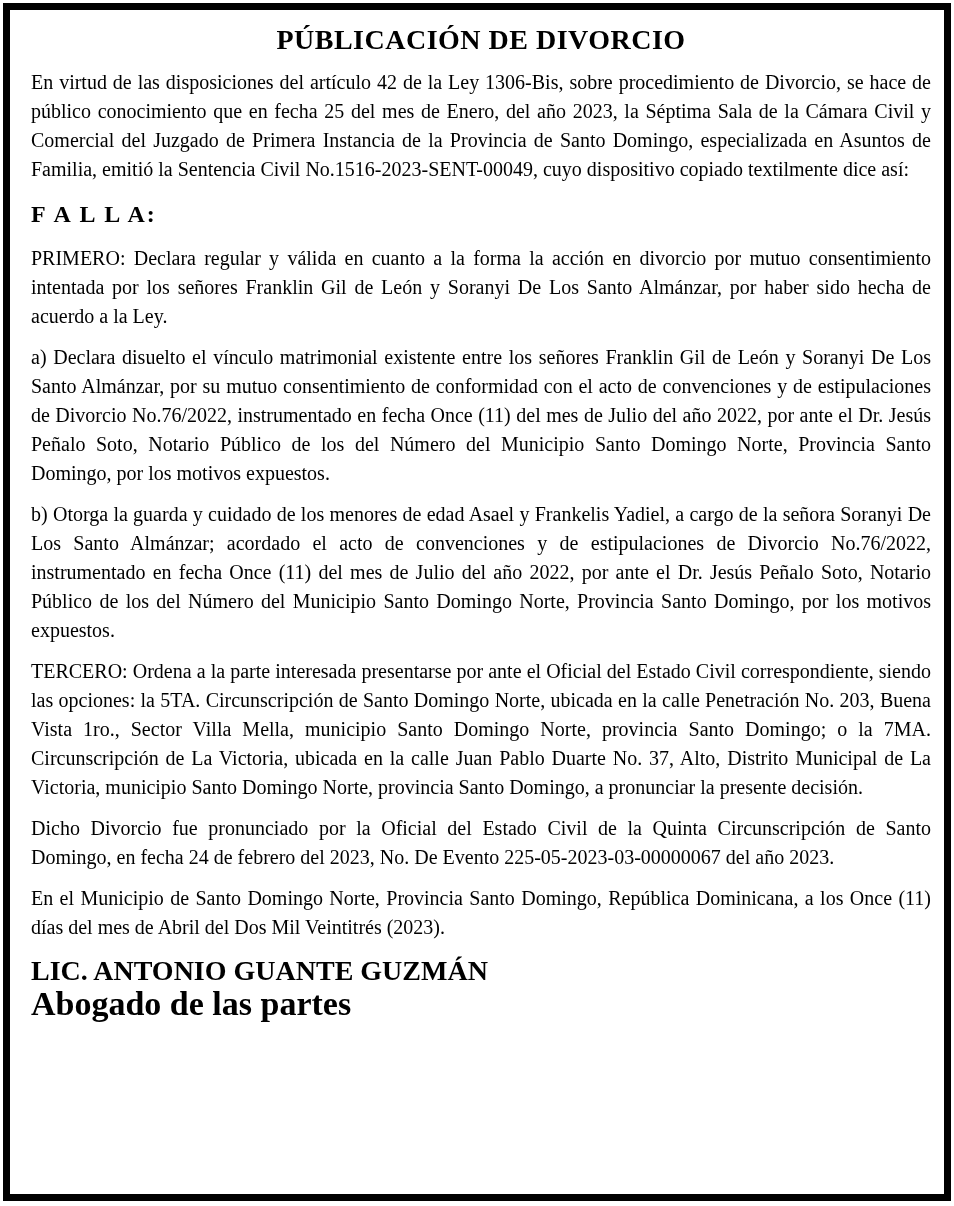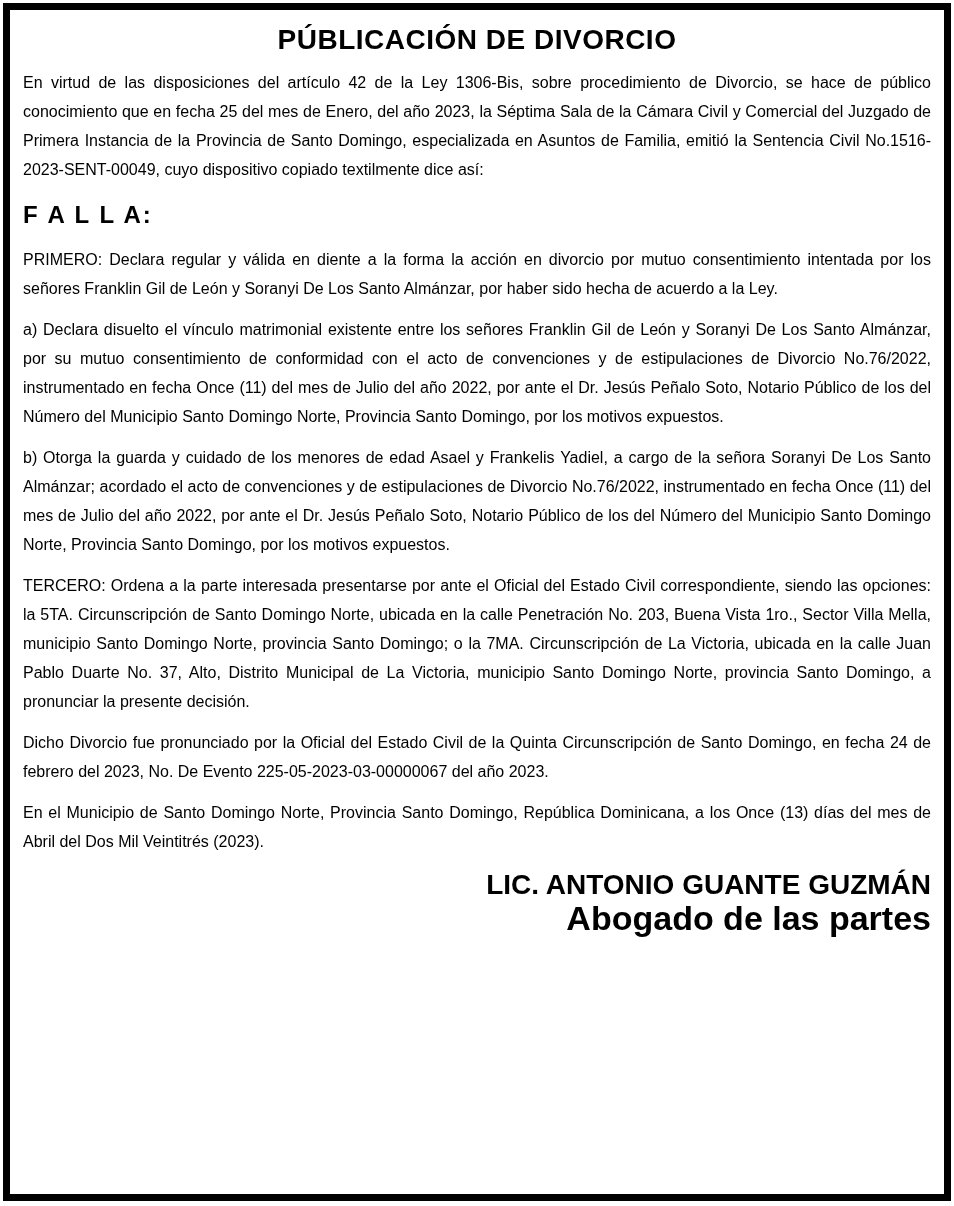--- a/index.html
+++ b/index.html
@@ -16,46 +16,47 @@
     overflow: hidden;
   }
   .frame {
     position: absolute;
     top: 3px;
     left: 3px;
     right: 3px;
     bottom: 5px;
     border: 7px solid #000000;
     box-sizing: border-box;
-    padding: 8px 13px 0 13px;
+    padding: 8px 13px 0 21px;
     background: #ffffff;
+    font-family: Liberation Serif, serif;
   }
   .doc-title {
     margin: 6px 0 10px 0;
     text-align: center;
     font-size: 28px;
     font-weight: bold;
     letter-spacing: 0.5px;
   }
   p.body-par {
     margin: 12px 0;
-    font-size: 16px;
+    font-size: 20px;
     line-height: 29px;
     text-align: justify;
   }
   .falla-heading {
     margin: 17px 0 16px 0;
     text-align: left;
     font-size: 24px;
     font-weight: bold;
     letter-spacing: 2px;
   }
   .signature {
     margin-top: 8px;
-    text-align: right;
+    text-align: left;
   }
   .signature .sig-name {
     font-size: 28px;
     font-weight: bold;
     line-height: 34px;
   }
   .signature .sig-role {
     font-size: 34px;
     font-weight: bold;
     line-height: 32px;
@@ -65,31 +66,31 @@
 <body>
 
 <div class="frame">
 
   <h1 class="doc-title">PÚBLICACIÓN DE DIVORCIO</h1>
 
   <p class="body-par">En virtud de las disposiciones del artículo 42 de la Ley 1306-Bis, sobre procedimiento de Divorcio, se hace de público conocimiento que en fecha 25 del mes de Enero, del año 2023, la Séptima Sala de la Cámara Civil y Comercial del Juzgado de Primera Instancia de la Provincia de Santo Domingo, especializada en Asuntos de Familia, emitió la Sentencia Civil No.1516-2023-SENT-00049, cuyo dispositivo copiado textilmente dice así:</p>
 
   <h2 class="falla-heading">F A L L A:</h2>
 
-  <p class="body-par">PRIMERO: Declara regular y válida en diente a la forma la acción en divorcio por mutuo consentimiento intentada por los señores Franklin Gil de León y Soranyi De Los Santo Almánzar, por haber sido hecha de acuerdo a la Ley.</p>
+  <p class="body-par">PRIMERO: Declara regular y válida en cuanto a la forma la acción en divorcio por mutuo consentimiento intentada por los señores Franklin Gil de León y Soranyi De Los Santo Almánzar, por haber sido hecha de acuerdo a la Ley.</p>
 
 
   <p class="body-par">a) Declara disuelto el vínculo matrimonial existente entre los señores Franklin Gil de León y Soranyi De Los Santo Almánzar, por su mutuo consentimiento de conformidad con el acto de convenciones y de estipulaciones de Divorcio No.76/2022, instrumentado en fecha Once (11) del mes de Julio del año 2022, por ante el Dr. Jesús Peñalo Soto, Notario Público de los del Número del Municipio Santo Domingo Norte, Provincia Santo Domingo, por los motivos expuestos.</p>
 
   <p class="body-par">b) Otorga la guarda y cuidado de los menores de edad Asael y Frankelis Yadiel, a cargo de la señora Soranyi De Los Santo Almánzar; acordado el acto de convenciones y de estipulaciones de Divorcio No.76/2022, instrumentado en fecha Once (11) del mes de Julio del año 2022, por ante el Dr. Jesús Peñalo Soto, Notario Público de los del Número del Municipio Santo Domingo Norte, Provincia Santo Domingo, por los motivos expuestos.</p>
 
   <p class="body-par">TERCERO: Ordena a la parte interesada presentarse por ante el Oficial del Estado Civil correspon­diente, siendo las opciones: la 5TA. Circunscripción de Santo Domingo Norte, ubicada en la calle Penetración No. 203, Buena Vista 1ro., Sector Villa Mella, municipio Santo Domingo Norte, provincia Santo Domingo; o la 7MA. Circunscripción de La Victoria, ubicada en la calle Juan Pablo Duarte No. 37, Alto, Distrito Municipal de La Victoria, municipio Santo Domingo Norte, provincia Santo Domingo, a pronunciar la presente decisión.</p>
 
   <p class="body-par">Dicho Divorcio fue pronunciado por la Oficial del Estado Civil de la Quinta Circunscripción de Santo Domingo, en fecha 24 de febrero del 2023, No. De Evento 225-05-2023-03-00000067 del año 2023.</p>
 
-  <p class="body-par">En el Municipio de Santo Domingo Norte, Provincia Santo Domingo, República Dominicana, a los Once (13) días del mes de Abril del Dos Mil Veintitrés (2023).</p>
+  <p class="body-par">En el Municipio de Santo Domingo Norte, Provincia Santo Domingo, República Dominicana, a los Once (11) días del mes de Abril del Dos Mil Veintitrés (2023).</p>
 
   <div class="signature">
     <div class="sig-name">LIC. ANTONIO GUANTE GUZMÁN</div>
     <div class="sig-role">Abogado de las partes</div>
   </div>
 
 </div>
 
 </body></html>

